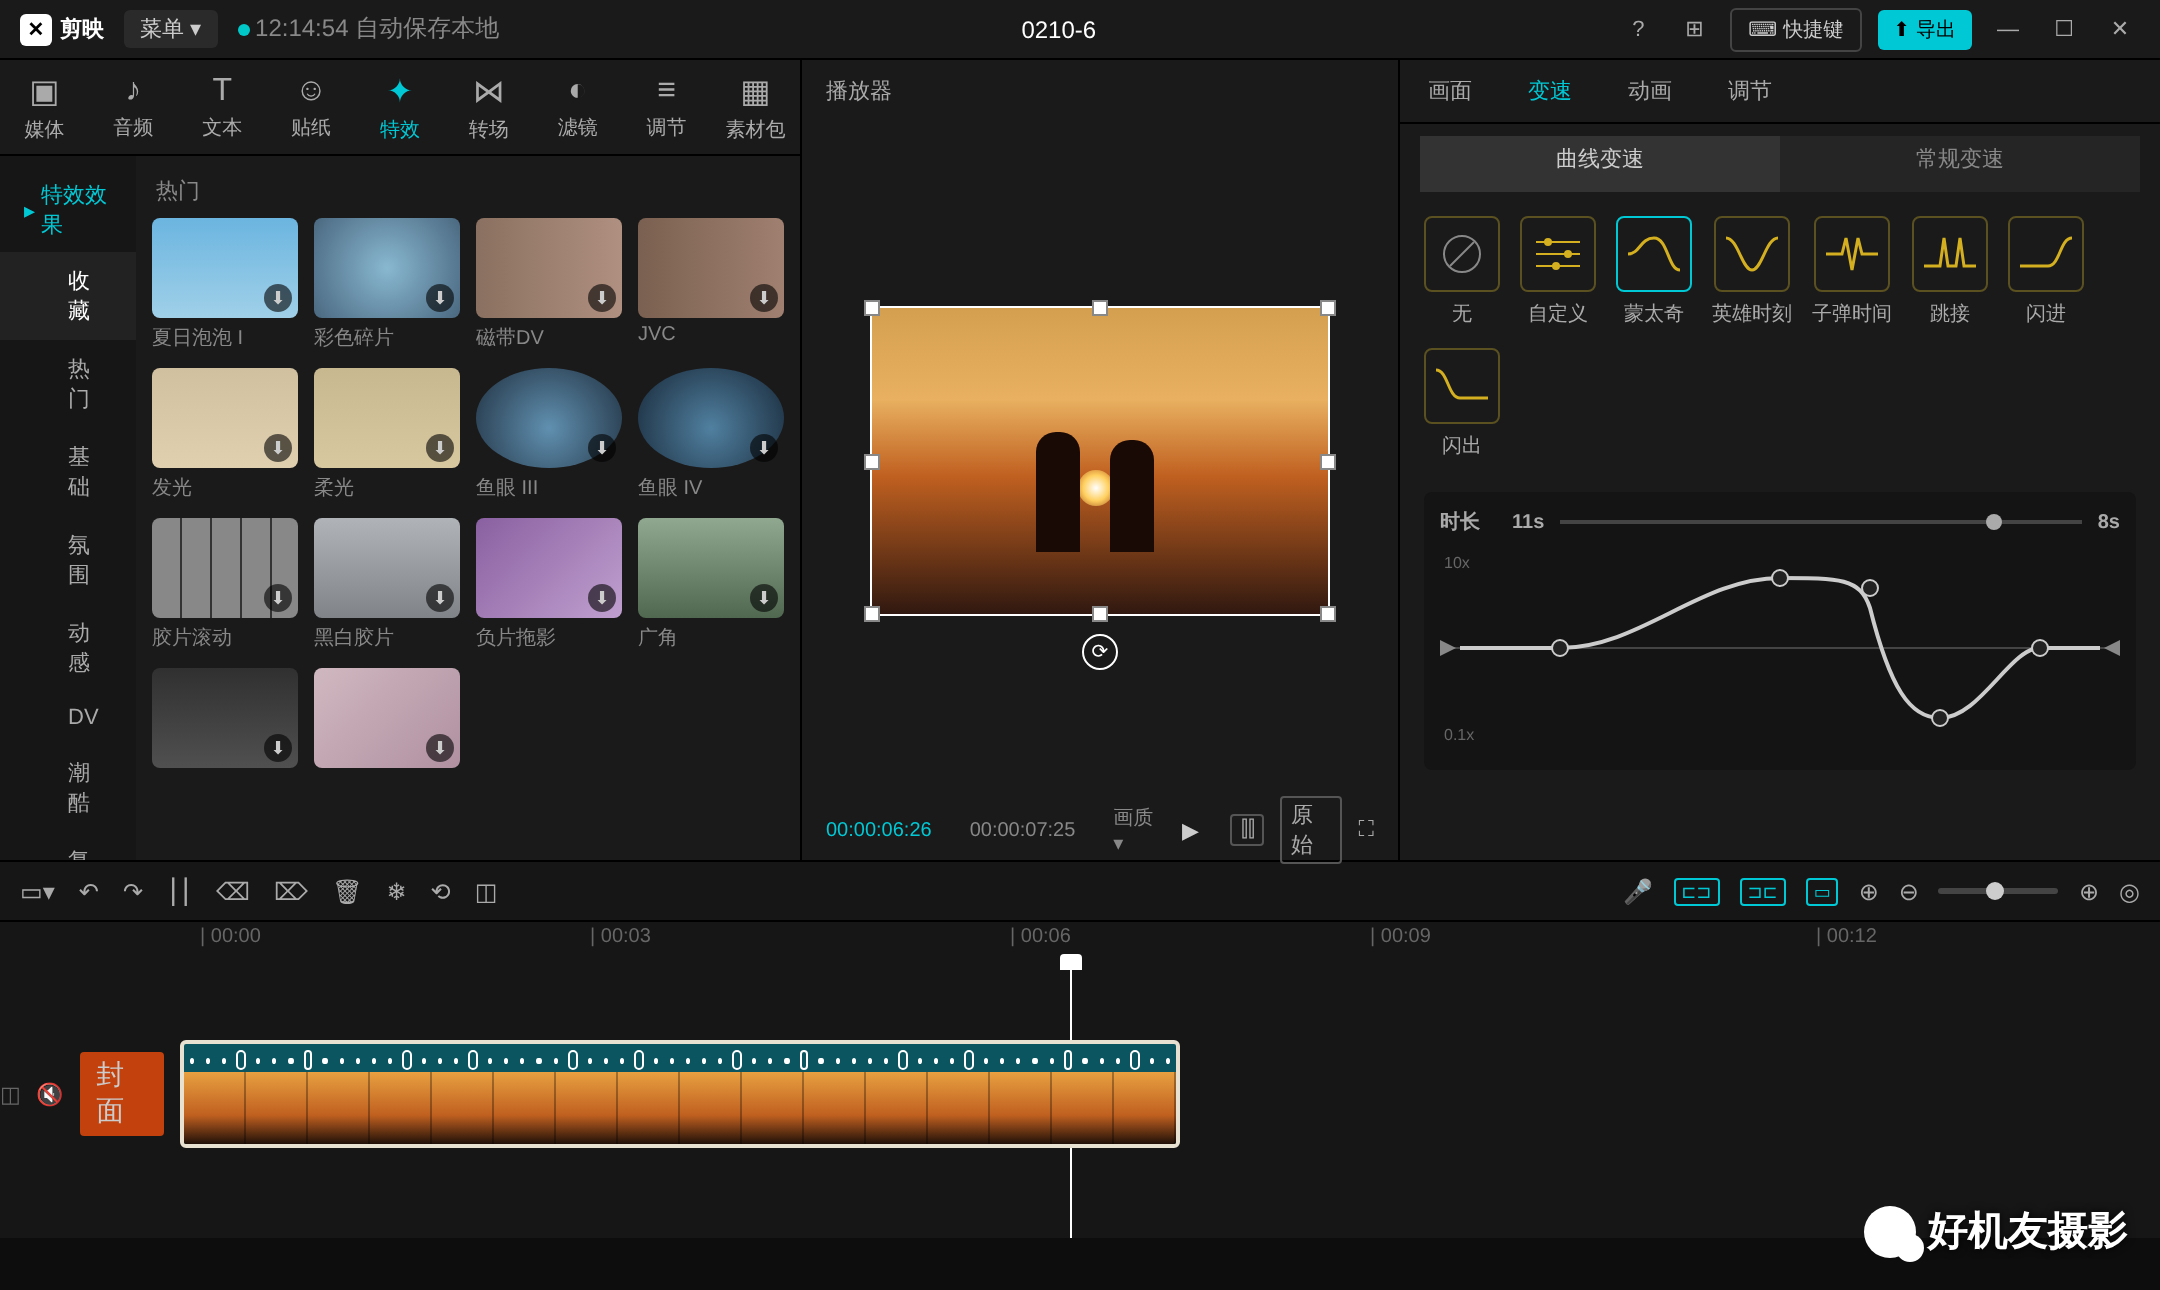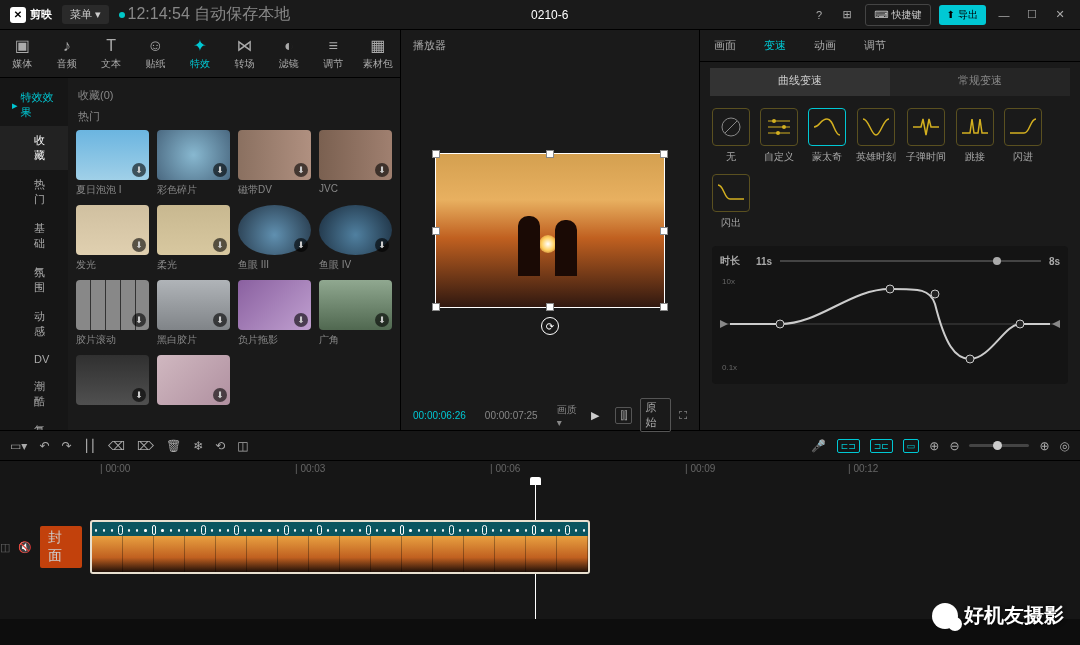--- a/index.html
+++ b/index.html
@@ -1,21 +1,21 @@
 <!DOCTYPE html>
 <html><head>
 <meta charset="utf-8">
 <style>
 *{margin:0;padding:0;box-sizing:border-box;font-family:"Microsoft YaHei",sans-serif;}
 body{background:#0d0d0d;color:#ccc;font-size:11px;width:1080px;height:645px;overflow:hidden;position:relative;}
 .titlebar{height:30px;background:#1a1a1a;display:flex;align-items:center;padding:0 10px;gap:10px;border-bottom:1px solid #000;}
 .logo{display:flex;align-items:center;gap:4px;color:#fff;font-weight:bold;}
 .logo-ico{width:16px;height:16px;background:#fff;border-radius:3px;display:flex;align-items:center;justify-content:center;color:#000;font-size:10px;}
 .menu-btn{background:#2a2a2a;padding:2px 8px;border-radius:3px;font-size:11px;display:flex;align-items:center;gap:3px;}
-.saved{color:#888;font-size:16px;display:flex;align-items:center;gap:3px;}
+.saved{color:#888;font-size:12px;display:flex;align-items:center;gap:3px;}
 .dot-cyan{width:6px;height:6px;background:#00c8c8;border-radius:50%;}
 .title-center{flex:1;text-align:center;color:#fff;font-size:12px;}
 .title-right{display:flex;align-items:center;gap:8px;}
 .tbtn{padding:3px 8px;border:1px solid #444;border-radius:3px;font-size:10px;display:flex;align-items:center;gap:3px;}
 .export-btn{background:#00c8d4;color:#000;border:none;}
 .win-btn{width:20px;text-align:center;color:#aaa;}
 .main{display:flex;height:400px;}
 .left-panel{width:400px;display:flex;flex-direction:column;background:#1a1a1a;}
 .asset-tabs{display:flex;height:48px;border-bottom:1px solid #000;}
 .asset-tab{flex:1;display:flex;flex-direction:column;align-items:center;justify-content:center;gap:2px;color:#aaa;font-size:10px;}
@@ -191,21 +191,20 @@
             <div class="side-item">动感</div>
             <div class="side-item">DV</div>
             <div class="side-item">潮酷</div>
             <div class="side-item">复古</div>
             <div class="side-item">Bling</div>
             <div class="side-item">综艺</div>
             <div class="side-item">爱心</div>
           </div>
       </div>
       <div class="fx-area">
-        <div class="section-label">收藏(0)</div>
         <div class="section-label">热门</div>
         <div class="fx-grid" id="fx-grid">
             <div class="fx-item">
               <div class="fx-thumb c1">
                 <div class="dl-icon">⬇</div>
               </div>
               <div class="fx-name">夏日泡泡 I</div>
             </div>
             <div class="fx-item">
               <div class="fx-thumb c2">
@@ -446,23 +445,23 @@
       <span class="tl-tool">⊕</span>
       <span class="tl-tool">⊖</span>
       <div class="zoom-slider"></div>
       <span class="tl-tool">⊕</span>
       <span class="tl-tool">◎</span>
     </div>
   </div>
   <div class="ruler" id="ruler">
       <span style="left: 100px;">| 00:00</span>
       <span style="left: 295px;">| 00:03</span>
-      <span style="left: 490px;">| 00:06</span>
+      <span style="left: 505px;">| 00:06</span>
       <span style="left: 685px;">| 00:09</span>
-      <span style="left: 848px;">| 00:12</span>
+      <span style="left: 908px;">| 00:12</span>
     </div>
   <div class="tracks">
     <div class="playhead" id="playhead" style="left: 535px;"></div>
     <div class="track-row">
       <div class="track-label">
         <span style="color:#666;">◫</span>
         <span style="color:#666;">🔇</span>
         <span class="cover-btn">封面</span>
       </div>
       <div class="clip" id="clip" style="width: 500px;">

